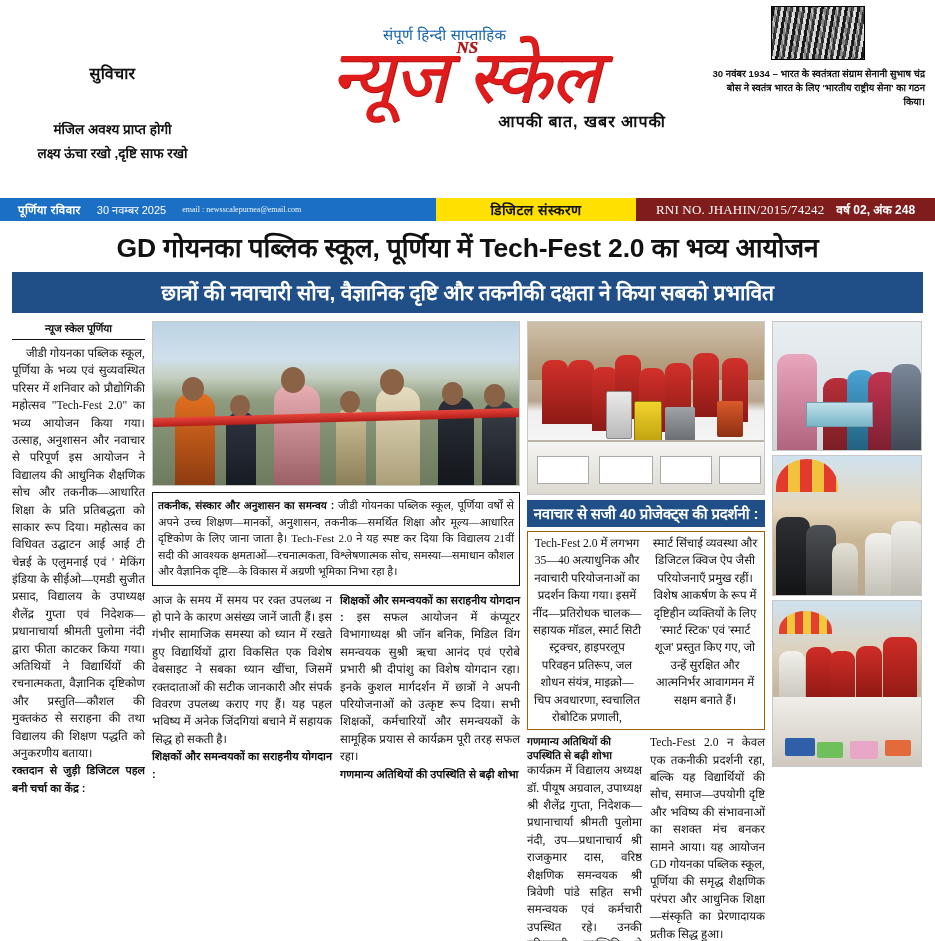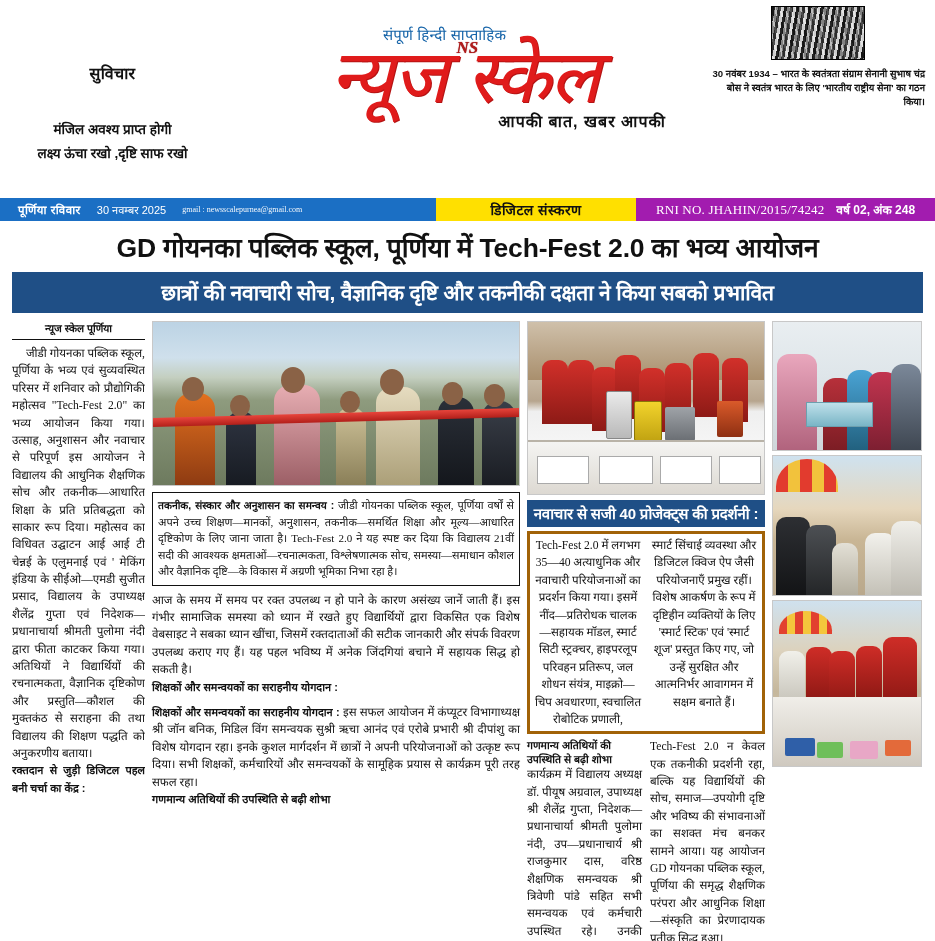--- a/index.html
+++ b/index.html
@@ -76,21 +76,21 @@
   }
   .ib-left{width:100%;display:flex;align-items:center;gap:16px;}
   .ib-place{font-family:"Liberation Sans","DejaVu Sans",sans-serif;font-weight:bold;font-size:11.5px;letter-spacing:.5px;}
   .ib-date{font-family:"Liberation Sans","DejaVu Sans",sans-serif;font-size:11px;}
   .ib-mail{font-family:"Liberation Serif","DejaVu Serif",serif;font-size:8px;opacity:.95;}
   .ib-yellow{
     background:#ffe000;color:#111;min-width:200px;display:flex;align-items:center;justify-content:center;
     font-family:"Liberation Sans","DejaVu Sans",sans-serif;font-weight:bold;font-size:14px;letter-spacing:.4px;
   }
   .ib-right{
-    background:#a21caf;color:#fff;flex:1;display:flex;align-items:center;justify-content:space-around;
+    background:#7f1d1d;color:#fff;flex:1;display:flex;align-items:center;justify-content:space-around;
     padding:0 14px;
   }
   .ib-rni{font-family:"Liberation Serif","DejaVu Serif",serif;font-size:13px;letter-spacing:.2px;}
   .ib-issue{font-family:"Liberation Sans","DejaVu Sans",sans-serif;font-weight:bold;font-size:12px;}
 
   
   .headline-zone{padding:8px 12px 0 12px;}
   .headline1{
     font-family:"Liberation Sans","DejaVu Sans",sans-serif;
     font-weight:bold;font-size:26.5px;color:#111;text-align:center;
@@ -195,27 +195,27 @@
   .blue-strip{
     background:#1f4f86;color:#fff;margin-top:5px;
     font-family:"Liberation Sans","DejaVu Sans",sans-serif;
     font-weight:bold;font-size:15px;text-align:center;padding:3px 2px 4px 2px;
     letter-spacing:-.2px;white-space:nowrap;
   }
   .two-col{display:flex;gap:8px;}
   .two-col > div{flex:1;}
   .centered{text-align:center !important;}
 
-  .subcol{display:flex;gap:8px;flex-direction:column;}
+  .subcol{display:flex;gap:8px;}
   .subcol .sc{flex:1;}
   .secthead{
     font-family:"Liberation Sans","DejaVu Sans",sans-serif;
     font-weight:bold;font-size:10.6px;color:#111;
   }
-  .boxed{border:3px solid #a16207;padding:3px 4px;}
+  .boxed{border:1px solid #a16207;padding:3px 4px;}
   .mt4{margin-top:4px;}
   .mt6{margin-top:6px;}
   .hidecut{overflow:hidden;}
 </style>
 </head>
 <body>
 
 <div class="page">
 
   <div class="masthead">
@@ -241,21 +241,21 @@
       <div class="hist-photo"></div>
       <div class="hist-cap">30 नवंबर 1934 – भारत के स्वतंत्रता संग्राम सेनानी सुभाष चंद्र बोस ने स्वतंत्र भारत के लिए 'भारतीय राष्ट्रीय सेना' का गठन किया।</div>
     </div>
   </div>
 
   <div class="infobar">
     <div class="ib-blue" style="width:408px;">
       <div class="ib-left">
         <span class="ib-place">पूर्णिया  रविवार</span>
         <span class="ib-date">30 नवम्बर 2025</span>
-        <span class="ib-mail">gmail : newsscalepurnea@gmail.com</span>
+        <span class="ib-mail">email : newsscalepurnea@email.com</span>
       </div>
     </div>
     <div class="ib-yellow">डिजिटल संस्करण</div>
     <div class="ib-right">
       <span class="ib-rni">RNI NO. JHAHIN/2015/74242</span>
       <span class="ib-issue">वर्ष 02, अंक 248</span>
     </div>
   </div>
 
   <div class="headline-zone">

